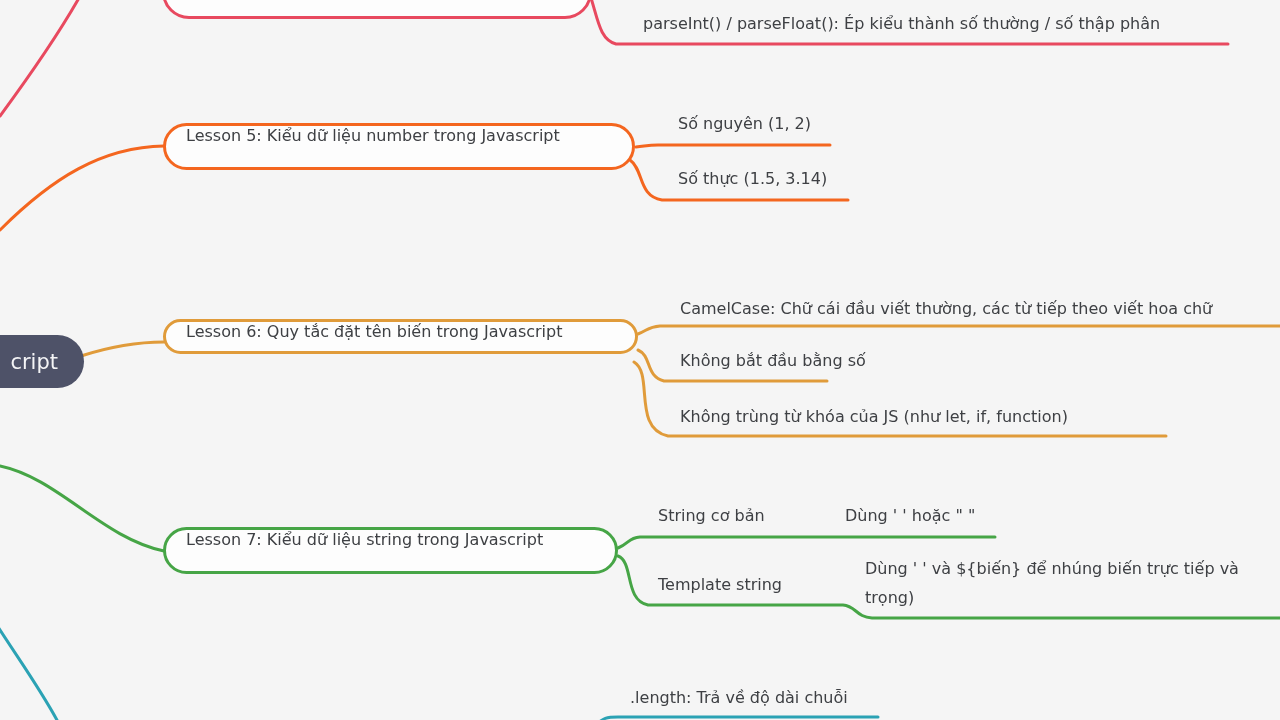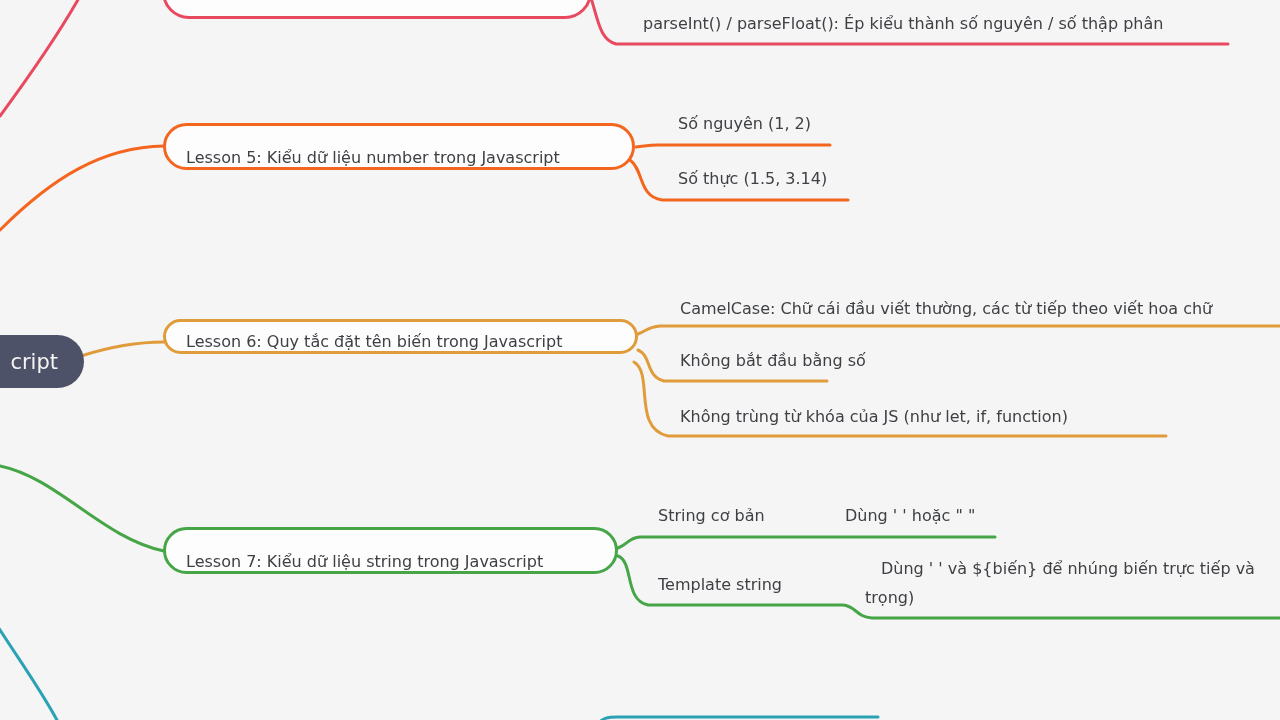--- a/index.html
+++ b/index.html
@@ -35,21 +35,21 @@
   .st-amber   { stroke: var(--amber); }
   .st-green   { stroke: var(--green); }
   .st-teal    { stroke: var(--teal); stroke-width: 3.5; }
 
   .topic-node {
     position: absolute;
     box-sizing: border-box;
     background: var(--node_fill, #fdfdfd);
     border-radius: 27px;
     display: flex;
-    align-items: flex-end;
+    align-items: flex-start;
     padding: 0 20px;
     font-size: 16px;
     color: var(--text, #3e4044);
     white-space: nowrap;
     cursor: pointer;
   }
   .bd-crimson { border: 3px solid var(--crimson); }
   .bd-orange  { border: 3px solid var(--orange); }
   .bd-amber   { border: 3px solid var(--amber); }
   .bd-green   { border: 3px solid var(--green); }
@@ -87,21 +87,21 @@
   #leaf-parse        { left: 643px; top: 11px; }
   #leaf-so-nguyen    { left: 678px; top: 111px; }
   #leaf-so-thuc      { left: 678px; top: 166px; }
   #leaf-camel-1      { left: 680px; top: 268px; margin-top: 28px; }
   #leaf-camel-2      { left: 680px; top: 293px; }
   #leaf-khong-bat-dau{ left: 680px; top: 348px; }
   #leaf-khong-trung  { left: 680px; top: 404px; }
   #leaf-string-co-ban{ left: 658px; top: 503px; }
   #leaf-dung-hoac    { left: 845px; top: 503px; }
   #leaf-template     { left: 658px; top: 572px; }
-  #leaf-dung-va-1    { left: 865px; top: 556px; margin-left: 16px; }
+  #leaf-dung-va-1    { left: 865px; top: 556px; }
   #leaf-dung-va-2    { left: 865px; top: 585px; }
   #leaf-length       { left: 630px; top: 685px; }
 </style>
 </head>
 <body>
 
 <div id="canvas">
 
   <svg class="wires" width="1280" height="720" viewBox="0 0 1280 720">
 
@@ -136,29 +136,30 @@
   </div>
 
   <div id="lesson6-node" class="topic-node bd-amber">
     <span>Lesson 6: Quy tắc đặt tên biến trong Javascript</span>
   </div>
 
   <div id="lesson7-node" class="topic-node bd-green">
     <span>Lesson 7: Kiểu dữ liệu string trong Javascript</span>
   </div>
 
-  <div id="leaf-parse" class="leaf">parseInt() / parseFloat(): Ép kiểu thành số nguyên / số thập phân</div>
+  <div id="leaf-parse" class="leaf">parseInt() / parseFloat(): Ép kiểu thành số thường / số thập phân</div>
 
   <div id="leaf-so-nguyen" class="leaf">Số nguyên (1, 2)</div>
   <div id="leaf-so-thuc" class="leaf">Số thực (1.5, 3.14)</div>
 
   <div id="leaf-camel-1" class="leaf">CamelCase: Chữ cái đầu viết thường, các từ tiếp theo viết hoa chữ</div>
   <div id="leaf-khong-trung" class="leaf">Không trùng từ khóa của JS (như let, if, function)</div>
   <div id="leaf-khong-bat-dau" class="leaf">Không bắt đầu bằng số</div>
 
   <div id="leaf-string-co-ban" class="leaf">String cơ bản</div>
   <div id="leaf-dung-hoac" class="leaf">Dùng ' ' hoặc " "</div>
   <div id="leaf-template" class="leaf">Template string</div>
   <div id="leaf-dung-va-1" class="leaf">Dùng ' ' và ${biến} để nhúng biến trực tiếp và</div>
   <div id="leaf-dung-va-2" class="leaf">trọng)</div>
 
+  <div id="leaf-length" class="leaf">.length: Trả về độ dài chuỗi</div>
 
 </div>
 
 </body></html>

